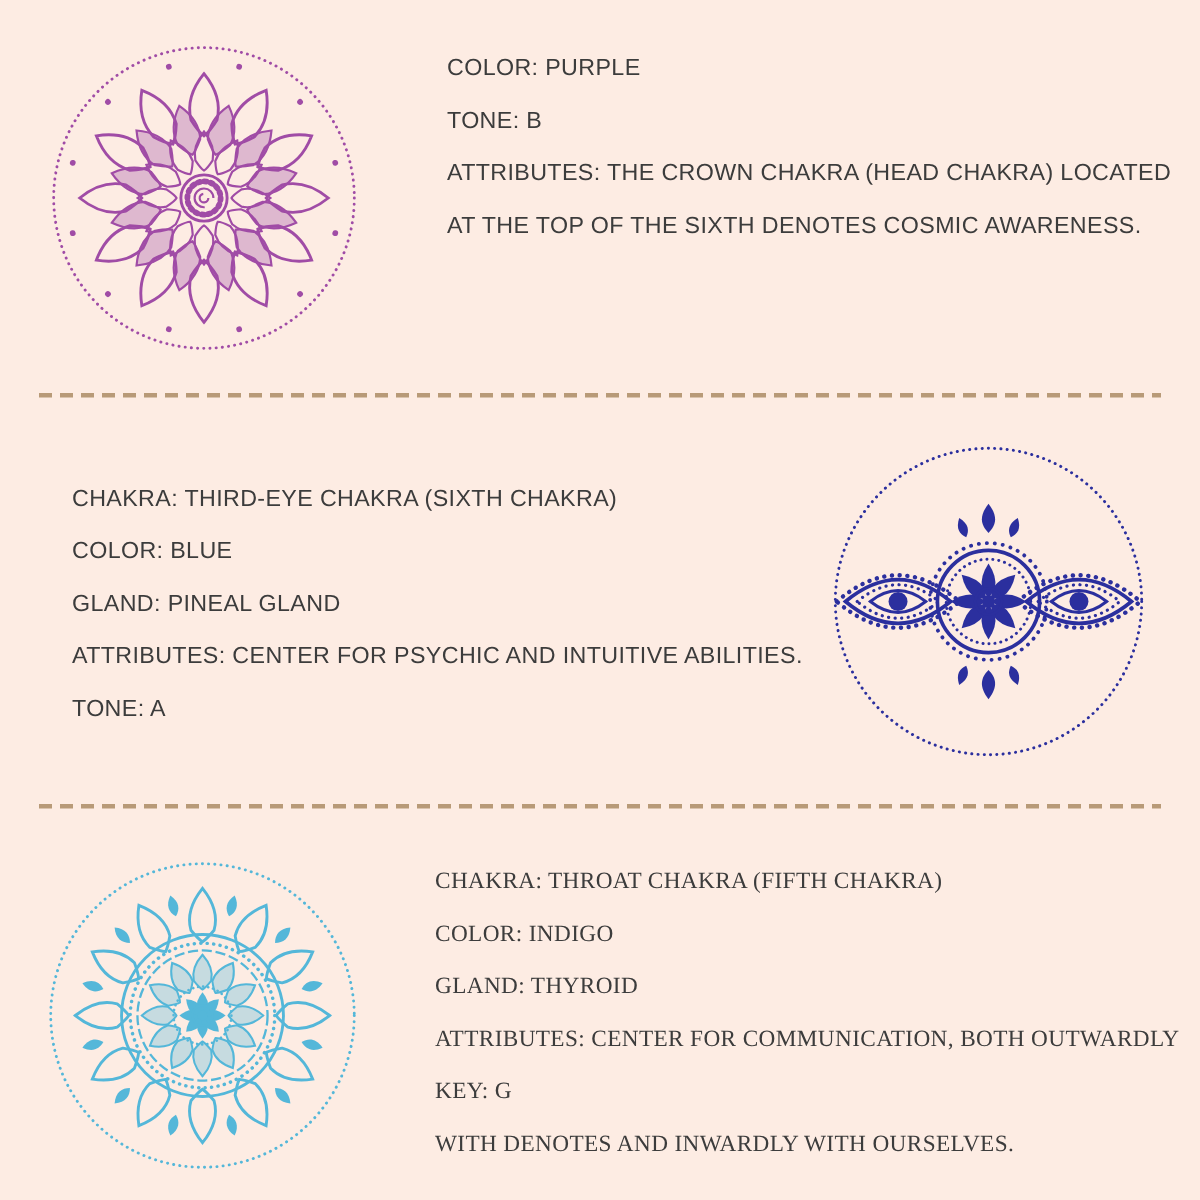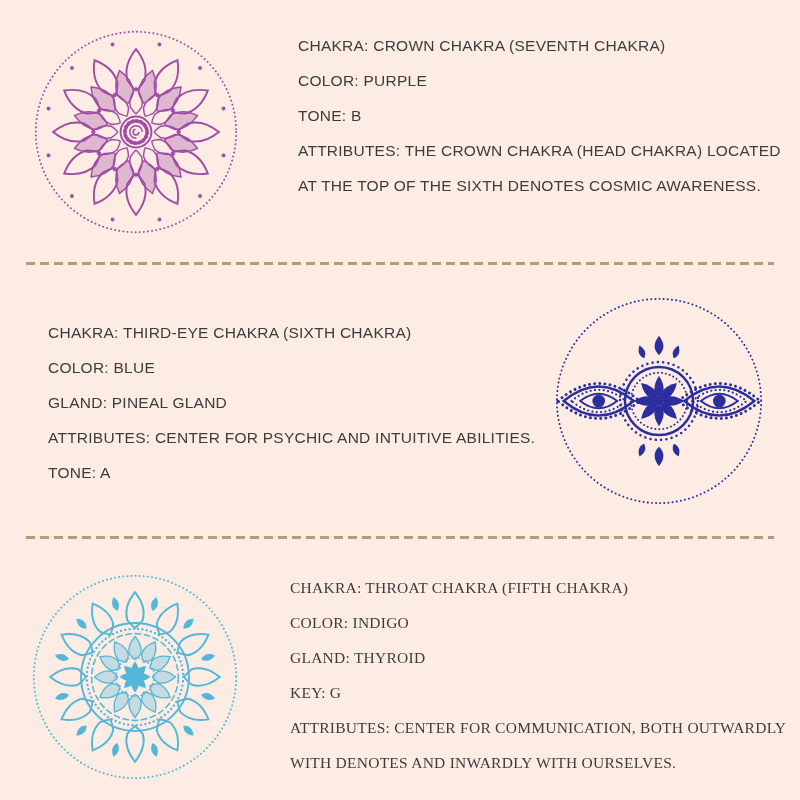--- a/index.html
+++ b/index.html
@@ -65,21 +65,20 @@
         <use href="#cseg" transform="rotate(240)"></use>
           <use href="#cseg" transform="rotate(270)"></use>
         <use href="#cseg" transform="rotate(300)"></use>
           <use href="#cseg" transform="rotate(330)"></use>
         <circle r="16" class="stk" stroke-width="2"></circle>
         <circle r="11.5" class="beads" stroke-width="4" stroke-dasharray="1.6 2.9"></circle>
         <path class="stk" stroke-width="1.5" d="M3,0 A3,3 0 1 1 -0.5,-2.9 M6.5,0 A6.5,6.5 0 1 0 0.5,6.4"></path>
       </svg>
     </div>
     <div class="textblock t1">
-      <div>CHAKRA: CROWN CHAKRA (SEVENTH CHAKRA)</div>
       <div>COLOR: PURPLE</div>
       <div>TONE: B</div>
       <div>ATTRIBUTES: THE CROWN CHAKRA (HEAD CHAKRA) LOCATED</div>
       <div>AT THE TOP OF THE SIXTH DENOTES COSMIC AWARENESS.</div>
     </div>
   </section>
 
   <div class="divider d1"></div>
 
   <section>
@@ -178,19 +177,19 @@
           <use href="#tfp" transform="rotate(315)"></use>
         </g>
         <circle r="7" class="stk" stroke-width="1.5"></circle>
         <circle r="3.5" class="fil"></circle>
       </svg>
     </div>
     <div class="textblock t3">
       <div>CHAKRA: THROAT CHAKRA (FIFTH CHAKRA)</div>
       <div>COLOR: INDIGO</div>
       <div>GLAND: THYROID</div>
+      <div>ATTRIBUTES: CENTER FOR COMMUNICATION, BOTH OUTWARDLY</div>
       <div>KEY: G</div>
-      <div>ATTRIBUTES: CENTER FOR COMMUNICATION, BOTH OUTWARDLY</div>
       <div>WITH DENOTES AND INWARDLY WITH OURSELVES.</div>
     </div>
   </section>
 
 </div>
 
 </body></html>

